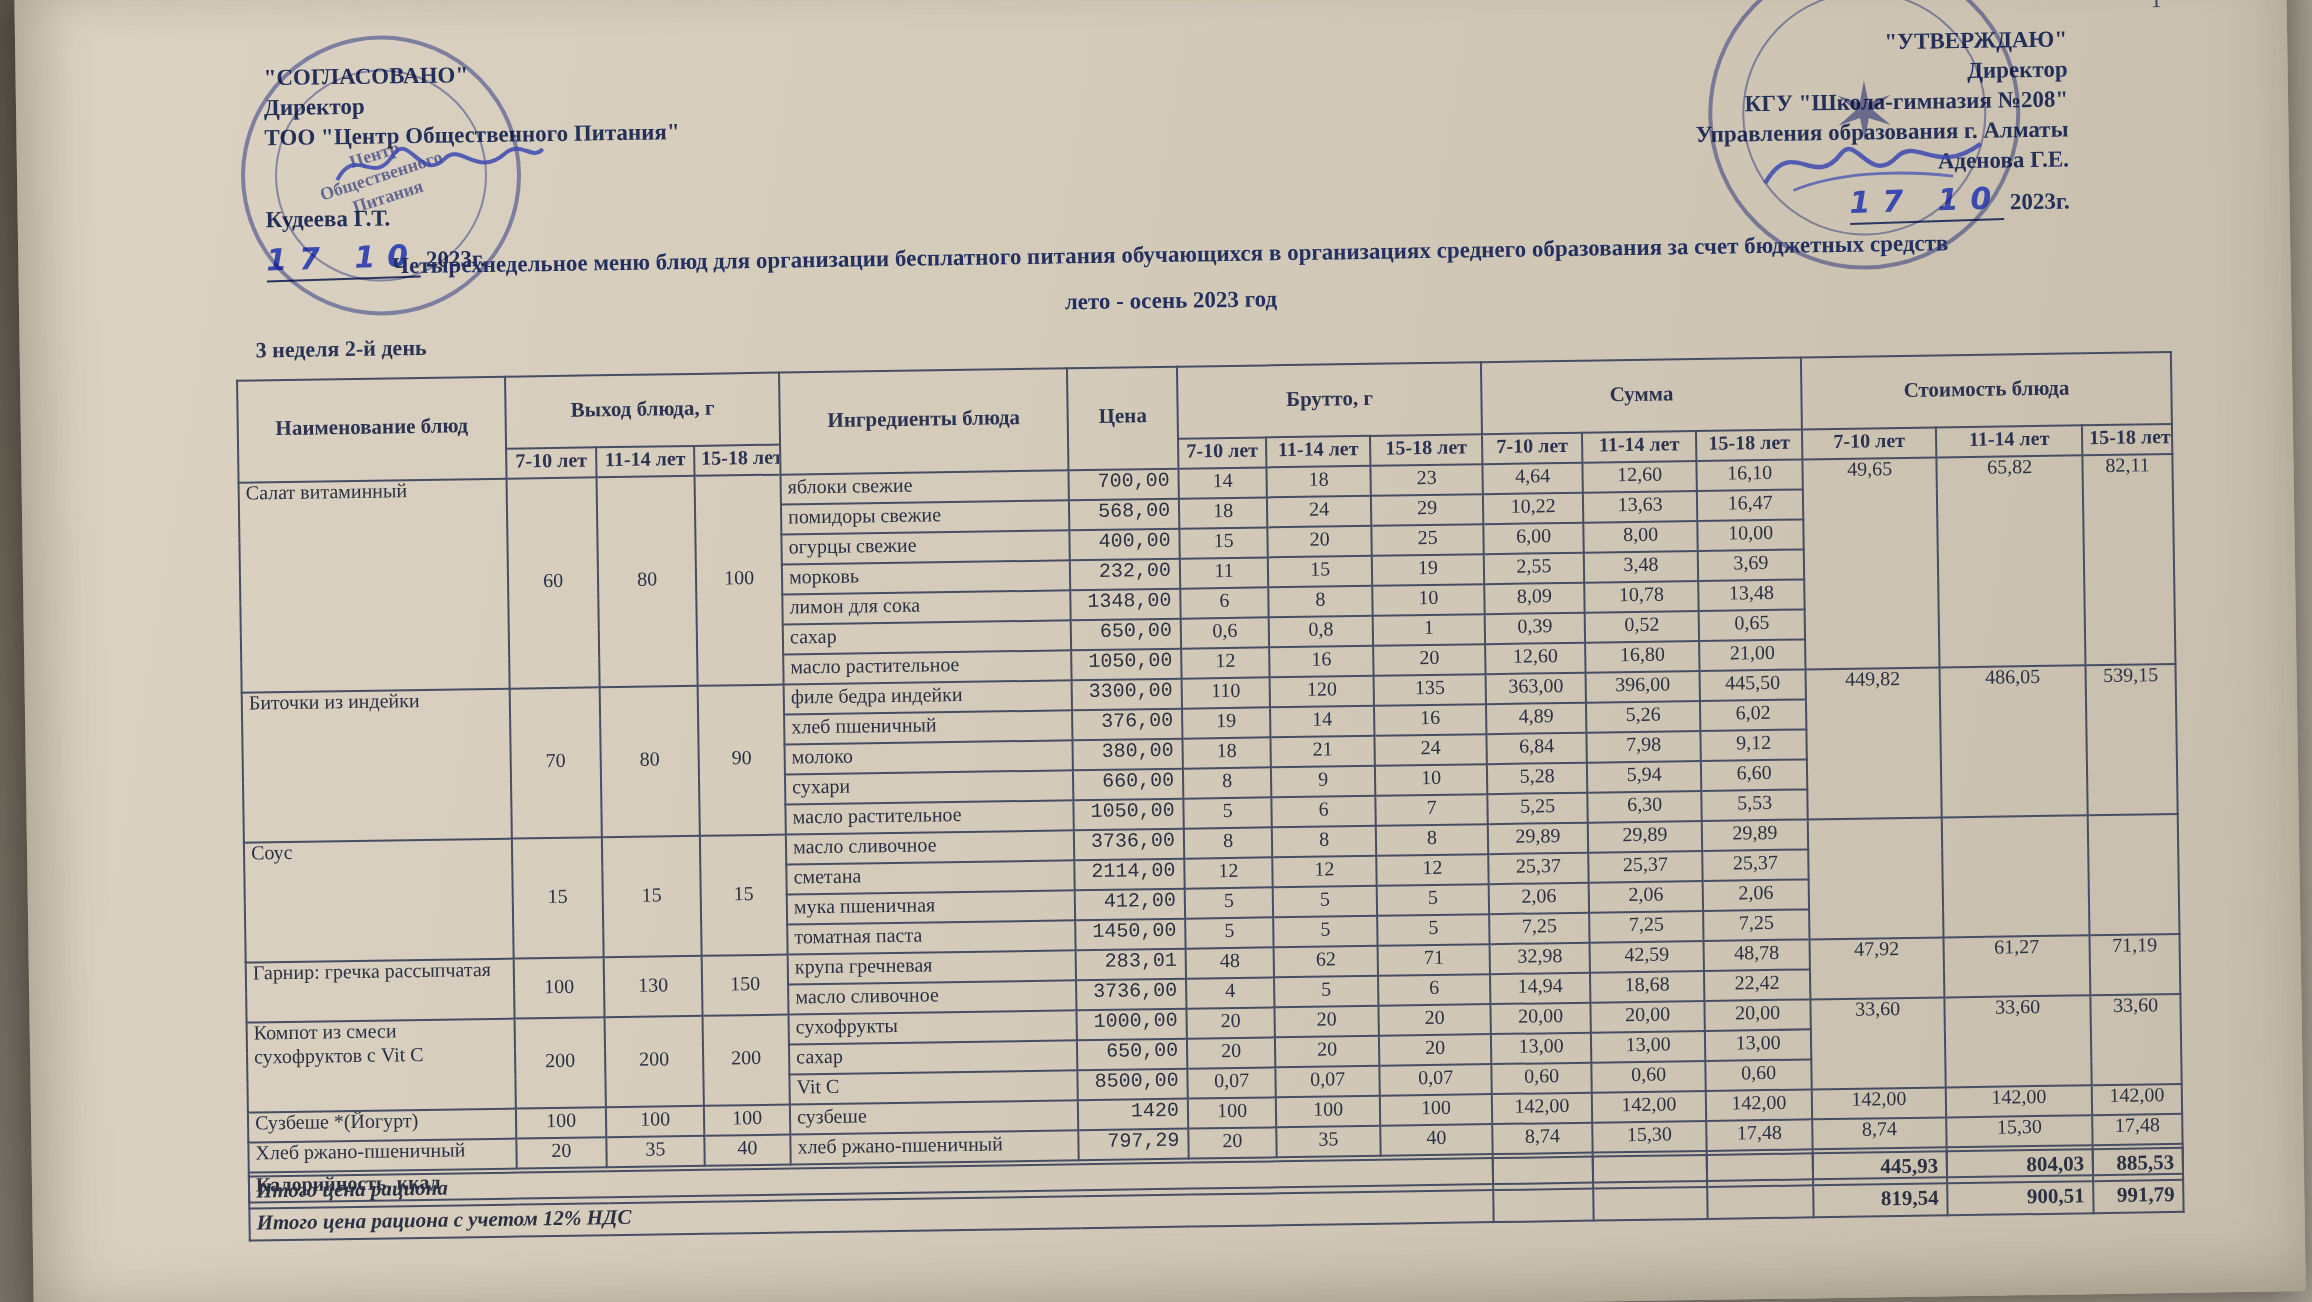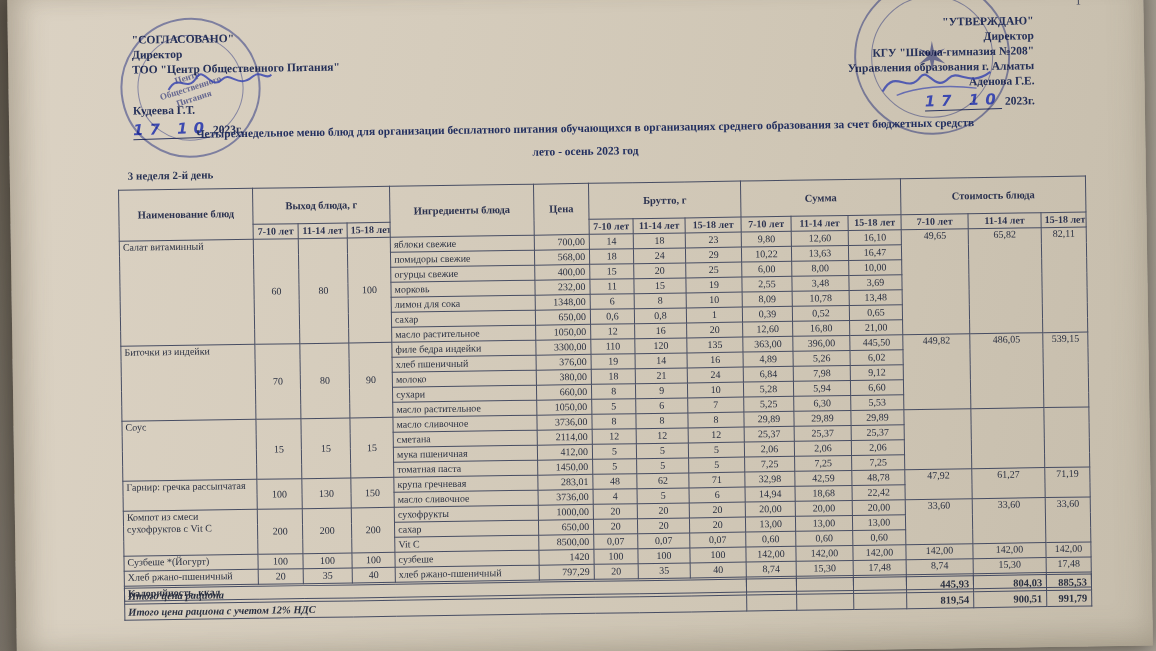--- a/index.html
+++ b/index.html
@@ -42,21 +42,21 @@
   table{border-collapse:collapse;table-layout:fixed;}
   .menu-table{position:absolute;left:120px;top:183px;width:967px;}
   .menu-table td,.menu-table th{border:1px solid #474d63;padding:0 3px;overflow:hidden;white-space:nowrap;
     font-size:10px;line-height:12px;color:#2b3142;height:14px;}
   .menu-table th{font-size:10.5px;font-weight:bold;text-align:center;color:#2c3350;}
   .menu-table .h1{height:36px;}
   .menu-table .h2 th{height:14px;font-size:10px;}
   td.dname{vertical-align:top;text-align:left;white-space:normal;line-height:12px;}
   td.ing{text-align:left;}
   td.num{text-align:center;}
-  td.price{text-align:right;padding-right:4px;}
+  td.price{text-align:right;padding-right:4px;font-family:Liberation Mono, monospace;}
   td.cost{vertical-align:top;text-align:center;font-size:10px;}
   td.kcal{font-weight:bold;text-align:left;}
   .sum-table{position:absolute;left:120px;top:581px;width:967px;}
   .sum-table td{border:1px solid #474d63;padding:0 3px;font-size:10.5px;line-height:13px;height:15px;color:#2b3142;white-space:nowrap;overflow:hidden;}
   td.sumlabel{font-weight:bold;font-style:italic;text-align:left;}
   td.sumval{font-weight:bold;text-align:right;padding-right:4px;}
 </style>
 </head>
 <body>
 
@@ -163,21 +163,21 @@
           <tr>
             <td rowspan="7" class="dname">Салат витаминный</td>
             <td rowspan="7" class="num">60</td>
             <td rowspan="7" class="num">80</td>
             <td rowspan="7" class="num">100</td>
             <td class="ing">яблоки свежие</td>
             <td class="price">700,00</td>
             <td class="num">14</td>
             <td class="num">18</td>
             <td class="num">23</td>
-            <td class="num">9,80</td>
+            <td class="num">4,64</td>
             <td class="num">12,60</td>
             <td class="num">16,10</td>
             <td rowspan="7" class="cost">49,65</td>
             <td rowspan="7" class="cost">65,82</td>
             <td rowspan="7" class="cost">82,11</td>
           </tr>
           <tr>
             <td class="ing">помидоры свежие</td>
             <td class="price">568,00</td>
             <td class="num">18</td>

